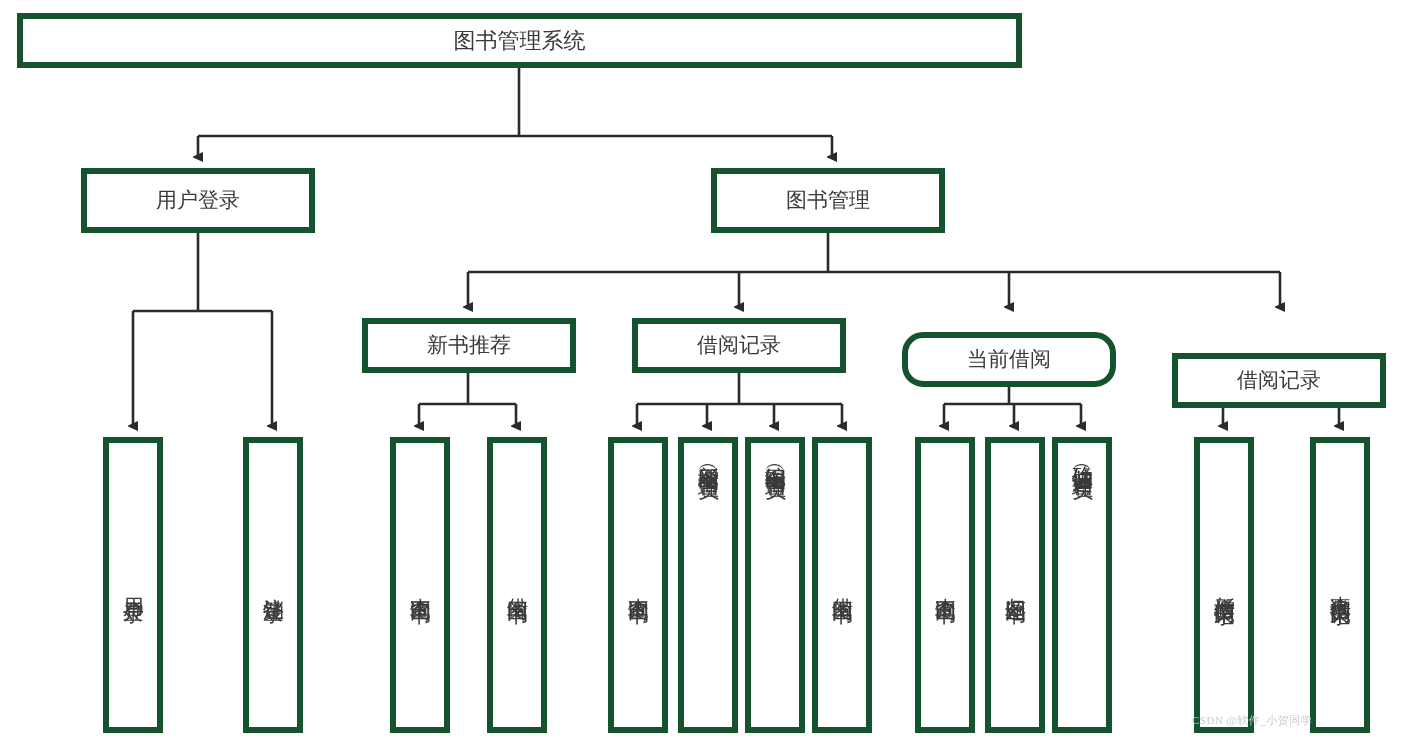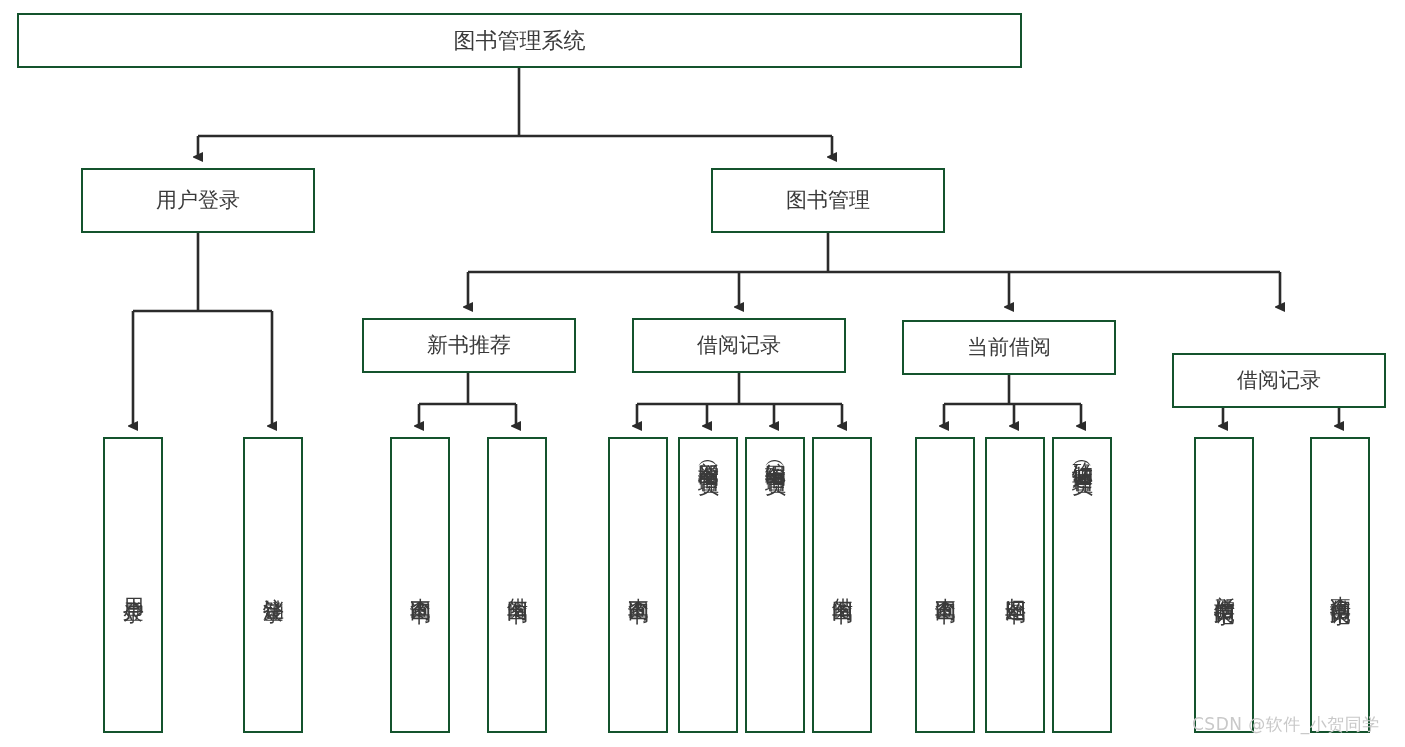--- a/index.html
+++ b/index.html
@@ -21,21 +21,21 @@
     position: absolute;
     left: 0;
     top: 0;
     width: 1405px;
     height: 747px;
     pointer-events: none;
   }
   .node {
     position: absolute;
     box-sizing: border-box;
-    border: 2px solid #14532d;
+    border: 6px solid #14532d;
     background: #ffffff;
     display: flex;
     align-items: center;
     justify-content: center;
     color: #3a3a3a;
   }
   .node .label {
     color: #3a3a3a;
     line-height: 1.18;
     text-align: center;
@@ -60,23 +60,24 @@
     line-height: 1;
     white-space: nowrap;
   }
   .node.vert.centered {
     align-items: center;
     padding-top: 0;
   }
   .watermark {
     position: absolute;
     color: #c9c9c9;
-    font-size: 17px;
+    font-size: 11px;
     white-space: nowrap;
     letter-spacing: 0.5px;
+    font-family: Liberation Serif, serif;
   }
 </style>
 </head>
 <body>
 
 <div id="diagram-root">
 
   <svg class="wires" viewBox="0 0 1405 747">
     <defs>
       <marker id="arrowhead" markerWidth="10" markerHeight="10" refX="5" refY="5" orient="auto" markerUnits="userSpaceOnUse">
@@ -137,21 +138,21 @@
   <div class="node horiz" style="left:362px; top:318px; width:214px; height:55px;">
     <span class="label">新书推荐</span>
   </div>
 
   <div class="node horiz" style="left:711px; top:168px; width:234px; height:65px;">
     <span class="label">图书管理</span>
   </div>
   <div class="node horiz" style="left:632px; top:318px; width:214px; height:55px;">
     <span class="label">借阅记录</span>
   </div>
-  <div class="node horiz" style="left:902px; top:320px; width:214px; height:55px;">
+  <div class="node horiz" style="left:902px; top:332px; width:214px; height:55px;border-radius:21px;">
     <span class="label">当前借阅</span>
   </div>
   <div class="node horiz" style="left:1172px; top:318px; width:214px; height:55px;margin-top:35px;">
     <span class="label">借阅记录</span>
   </div>
 
   <div class="node vert centered" style="left:103px; top:437px; width:60px; height:296px;">
     <span class="label">用户登录</span>
   </div>
   <div class="node vert centered" style="left:243px; top:437px; width:60px; height:296px;">

